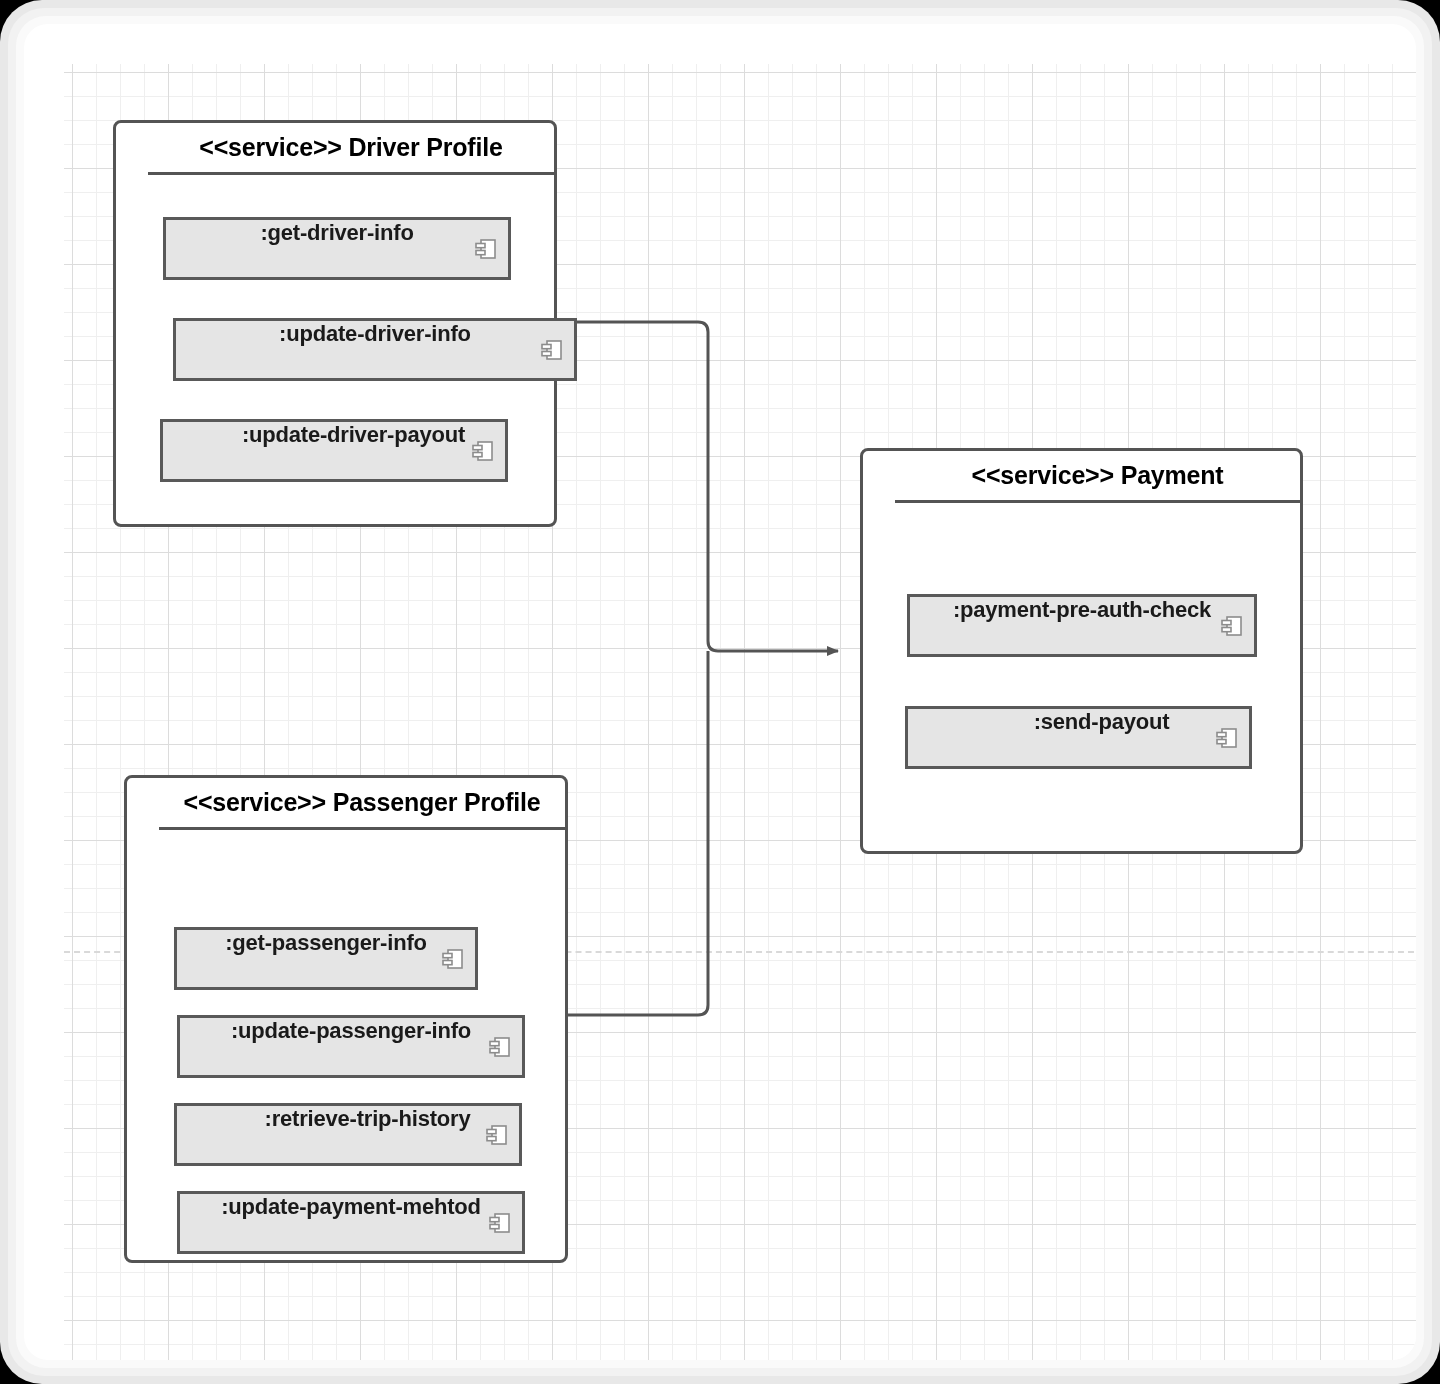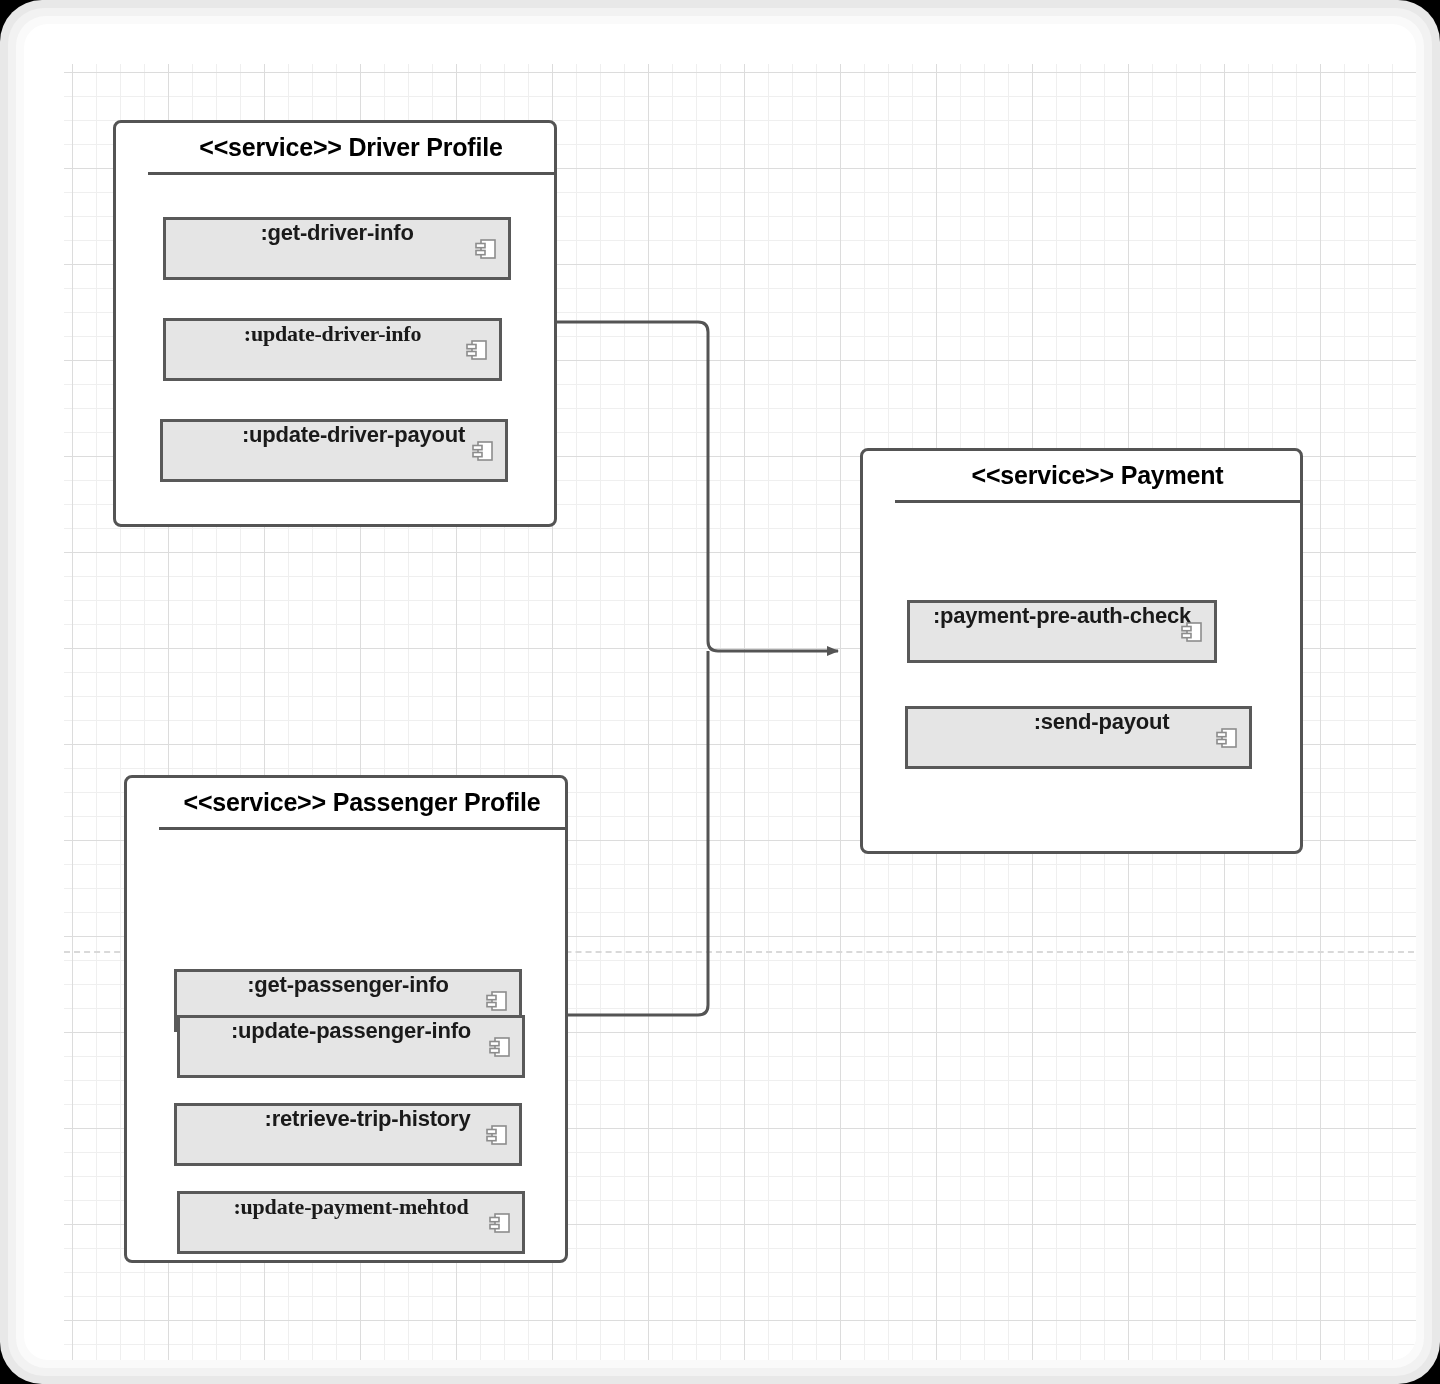--- a/index.html
+++ b/index.html
@@ -179,21 +179,21 @@
 
     <div class="iface-box" style="left:47px; top:42px; width:348px; height:63px;">
       <span class="iface-label">:get-driver-info</span>
       <svg class="iface-icon" viewBox="0 0 24 24">
         <rect x="7" y="3" width="14" height="18" fill="#ffffff" stroke="#8c8c8c" stroke-width="1.6"></rect>
         <rect x="2" y="6.5" width="9" height="4.2" fill="#ffffff" stroke="#8c8c8c" stroke-width="1.6"></rect>
         <rect x="2" y="13.5" width="9" height="4.2" fill="#ffffff" stroke="#8c8c8c" stroke-width="1.6"></rect>
       </svg>
     </div>
 
-    <div class="iface-box" style="left:47px; top:143px; width:339px; height:63px;font-family:Liberation Serif, serif;">
+    <div class="iface-box" style="left:57px; top:143px; width:404px; height:63px;">
       <span class="iface-label">:update-driver-info</span>
       <svg class="iface-icon" viewBox="0 0 24 24">
         <rect x="7" y="3" width="14" height="18" fill="#ffffff" stroke="#8c8c8c" stroke-width="1.6"></rect>
         <rect x="2" y="6.5" width="9" height="4.2" fill="#ffffff" stroke="#8c8c8c" stroke-width="1.6"></rect>
         <rect x="2" y="13.5" width="9" height="4.2" fill="#ffffff" stroke="#8c8c8c" stroke-width="1.6"></rect>
       </svg>
     </div>
 
     <div class="iface-box" style="left:44px; top:244px; width:348px; height:63px;padding-left:39px;">
       <span class="iface-label">:update-driver-payout</span>
@@ -206,21 +206,21 @@
 
   </div>
 </div>
 
 <div class="service-box" style="left:860px; top:448px; width:443px; height:406px;">
   <div class="service-header">
     <span class="service-title">&lt;&lt;service&gt;&gt; Payment</span>
   </div>
   <div class="service-body">
 
-    <div class="iface-box" style="left:44px; top:97px; width:310px; height:63px;">
+    <div class="iface-box" style="left:44px; top:91px; width:350px; height:63px;">
       <span class="iface-label">:payment-pre-auth-check</span>
       <svg class="iface-icon" viewBox="0 0 24 24">
         <rect x="7" y="3" width="14" height="18" fill="#ffffff" stroke="#8c8c8c" stroke-width="1.6"></rect>
         <rect x="2" y="6.5" width="9" height="4.2" fill="#ffffff" stroke="#8c8c8c" stroke-width="1.6"></rect>
         <rect x="2" y="13.5" width="9" height="4.2" fill="#ffffff" stroke="#8c8c8c" stroke-width="1.6"></rect>
       </svg>
     </div>
 
     <div class="iface-box" style="left:42px; top:203px; width:347px; height:63px;padding-left:46px;">
       <span class="iface-label">:send-payout</span>
@@ -233,21 +233,21 @@
 
   </div>
 </div>
 
 <div class="service-box" style="left:124px; top:775px; width:444px; height:488px;">
   <div class="service-header">
     <span class="service-title">&lt;&lt;service&gt;&gt; Passenger Profile</span>
   </div>
   <div class="service-body">
 
-    <div class="iface-box" style="left:47px; top:97px; width:348px; height:63px;margin-top:42px;">
+    <div class="iface-box" style="left:47px; top:97px; width:304px; height:63px;">
       <span class="iface-label">:get-passenger-info</span>
       <svg class="iface-icon" viewBox="0 0 24 24">
         <rect x="7" y="3" width="14" height="18" fill="#ffffff" stroke="#8c8c8c" stroke-width="1.6"></rect>
         <rect x="2" y="6.5" width="9" height="4.2" fill="#ffffff" stroke="#8c8c8c" stroke-width="1.6"></rect>
         <rect x="2" y="13.5" width="9" height="4.2" fill="#ffffff" stroke="#8c8c8c" stroke-width="1.6"></rect>
       </svg>
     </div>
 
     <div class="iface-box" style="left:50px; top:185px; width:348px; height:63px;">
       <span class="iface-label">:update-passenger-info</span>
@@ -260,21 +260,21 @@
 
     <div class="iface-box" style="left:47px; top:273px; width:348px; height:63px;padding-left:39px;">
       <span class="iface-label">:retrieve-trip-history</span>
       <svg class="iface-icon" viewBox="0 0 24 24">
         <rect x="7" y="3" width="14" height="18" fill="#ffffff" stroke="#8c8c8c" stroke-width="1.6"></rect>
         <rect x="2" y="6.5" width="9" height="4.2" fill="#ffffff" stroke="#8c8c8c" stroke-width="1.6"></rect>
         <rect x="2" y="13.5" width="9" height="4.2" fill="#ffffff" stroke="#8c8c8c" stroke-width="1.6"></rect>
       </svg>
     </div>
 
-    <div class="iface-box" style="left:50px; top:361px; width:348px; height:63px;font-family:Liberation Serif, serif;">
+    <div class="iface-box" style="left:50px; top:361px; width:348px; height:63px;">
       <span class="iface-label">:update-payment-mehtod</span>
       <svg class="iface-icon" viewBox="0 0 24 24">
         <rect x="7" y="3" width="14" height="18" fill="#ffffff" stroke="#8c8c8c" stroke-width="1.6"></rect>
         <rect x="2" y="6.5" width="9" height="4.2" fill="#ffffff" stroke="#8c8c8c" stroke-width="1.6"></rect>
         <rect x="2" y="13.5" width="9" height="4.2" fill="#ffffff" stroke="#8c8c8c" stroke-width="1.6"></rect>
       </svg>
     </div>
 
   </div>
 </div>

